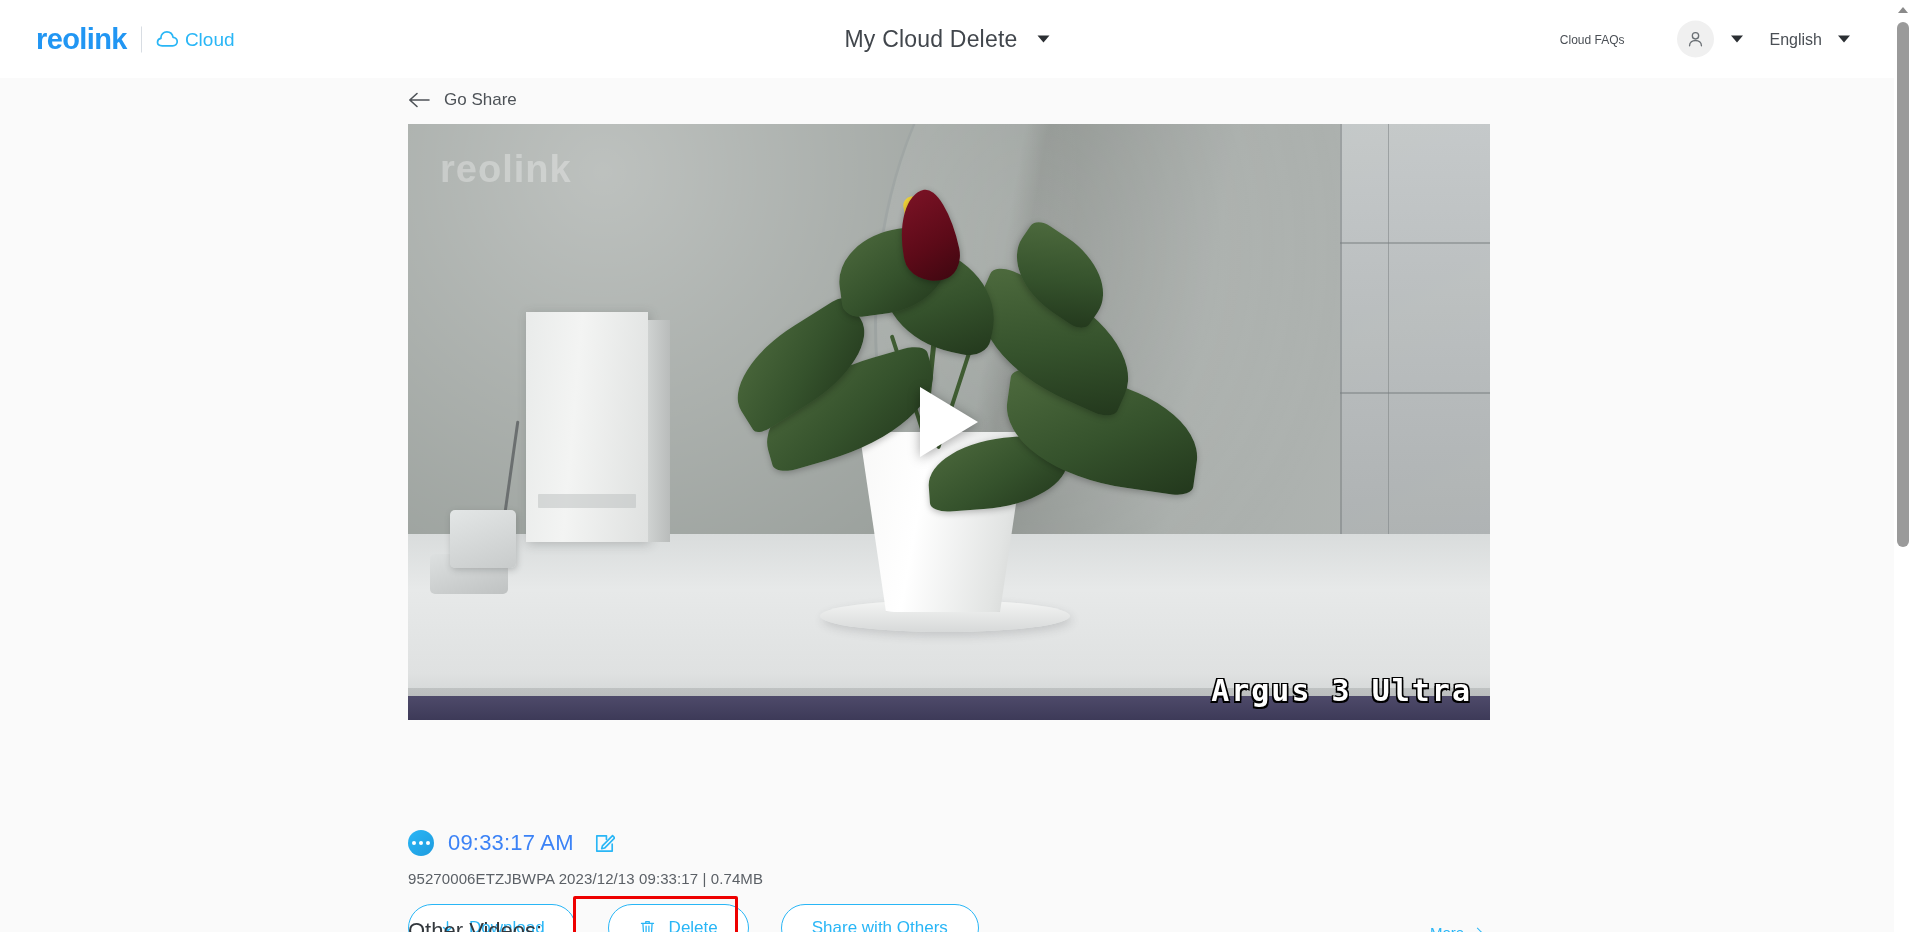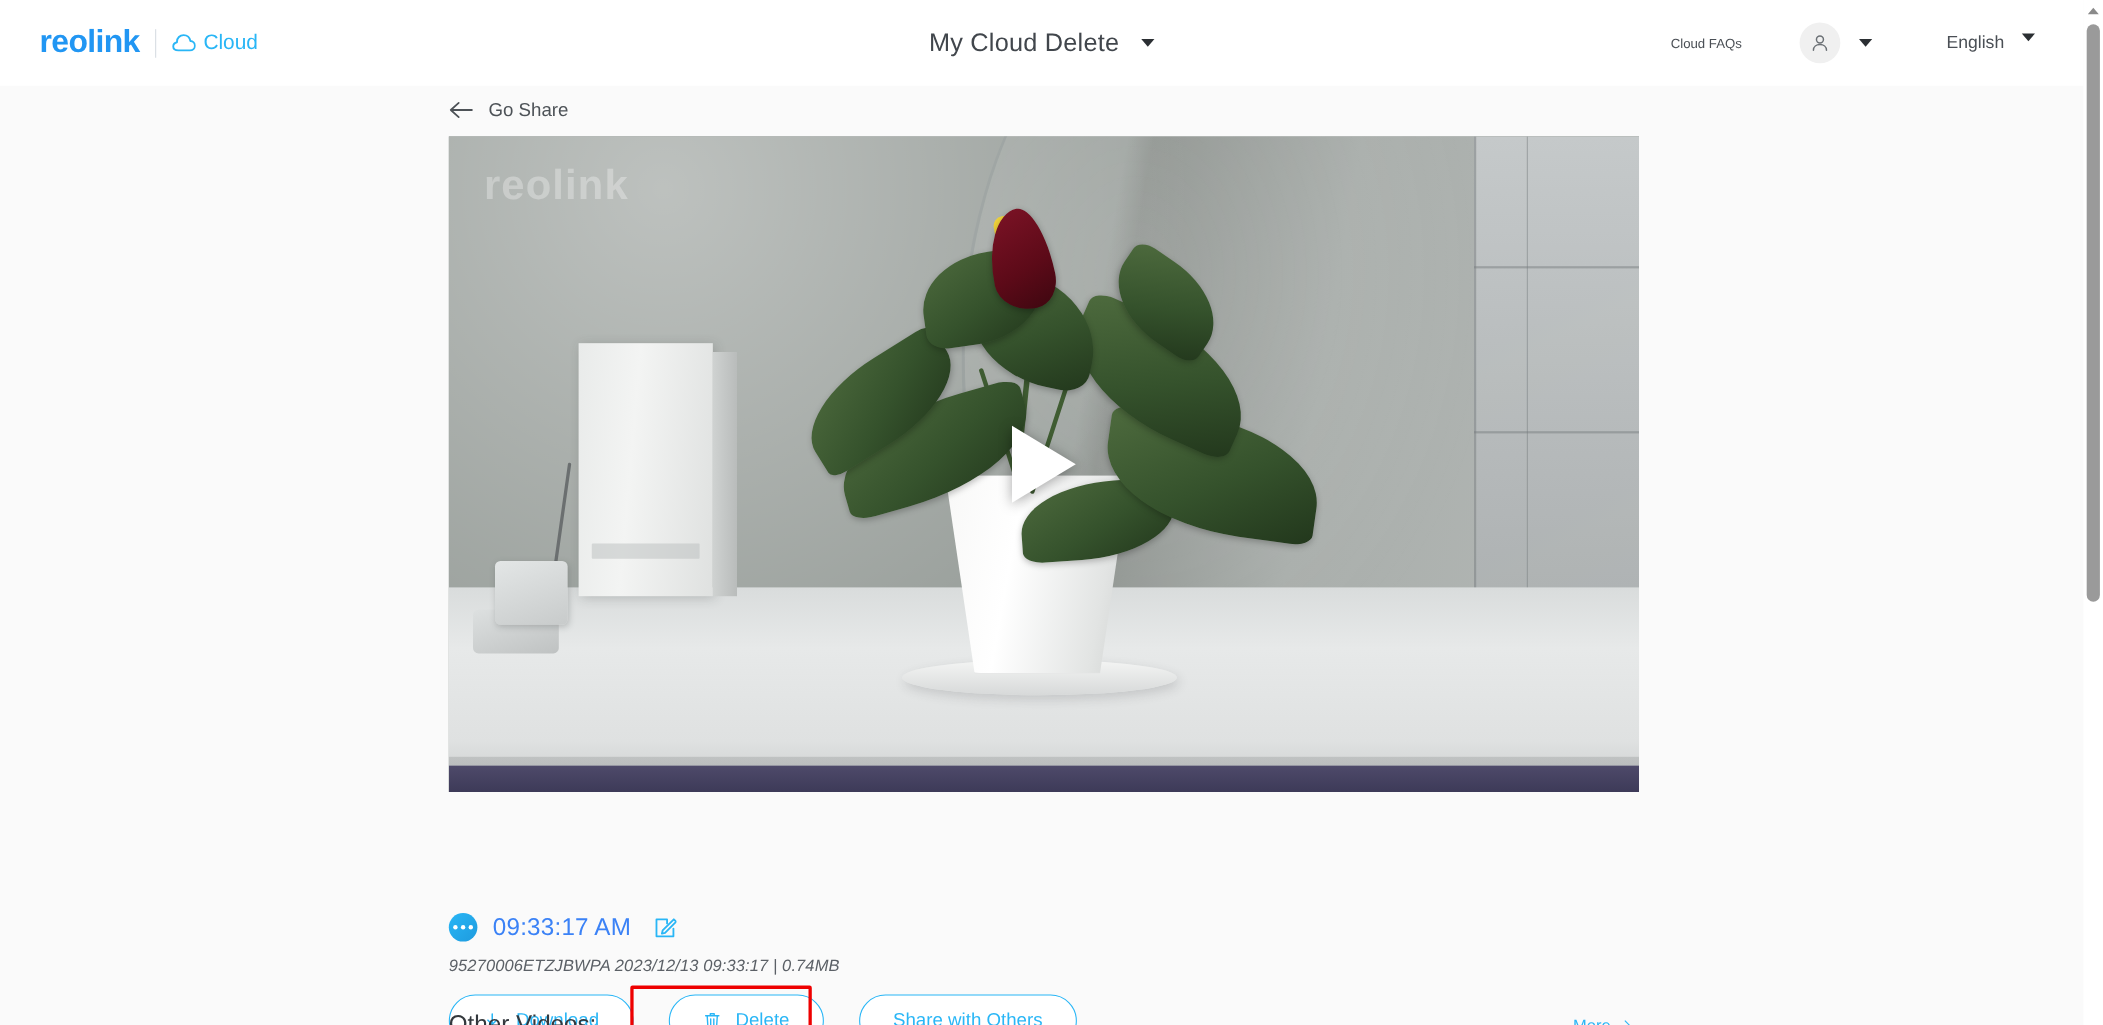--- a/index.html
+++ b/index.html
@@ -115,22 +115,23 @@
   .avatar {
     width: 37px; height: 37px;
     border-radius: 50%;
     background: #f0f0f0;
     display: flex;
     align-items: center;
     justify-content: center;
   }
   .lang {
     display: flex;
+    align-items: center;
     gap: 16px;
-    margin-left: 68px;
+    margin-left: 27px;
     cursor: pointer;
   }
   .lang-text {
     font-size: 16px;
     color: #4a4f55;
     white-space: nowrap;
   }
 
   
   .content {
@@ -418,21 +419,20 @@
   }
   .edit-icon { cursor: pointer; display: block; margin-left: 6px; }
 
   .detail-meta {
     position: absolute;
     left: 408px;
     top: 792px;
     font-size: 15px;
     color: #5b6066;
     letter-spacing: 0.1px;
-    font-style: italic;
   }
 
   .actions {
     position: absolute;
     left: 408px;
     top: 826px;
     display: flex;
     align-items: center;
     gap: 32px;
   }
@@ -599,20 +599,21 @@
         <span class="leaf l5"></span>
         <span class="leaf l4"></span>
         <span class="leaf l3"></span>
         <span class="leaf l6"></span>
         <span class="leaf l8"></span>
         <span class="flower-spadix"></span>
         <span class="flower-spathe"></span>
       </div>
 
       <div class="video-watermark">reolink</div>
+      <div class="video-camname">Argus 3 Ultra</div>
       <div class="play-button"></div>
     </div>
 
     <div class="detail-row">
       <span class="status-dot">
         <i></i>
         <i></i>
         <i></i>
       </span>
       <span class="detail-time">09:33:17 AM</span>

